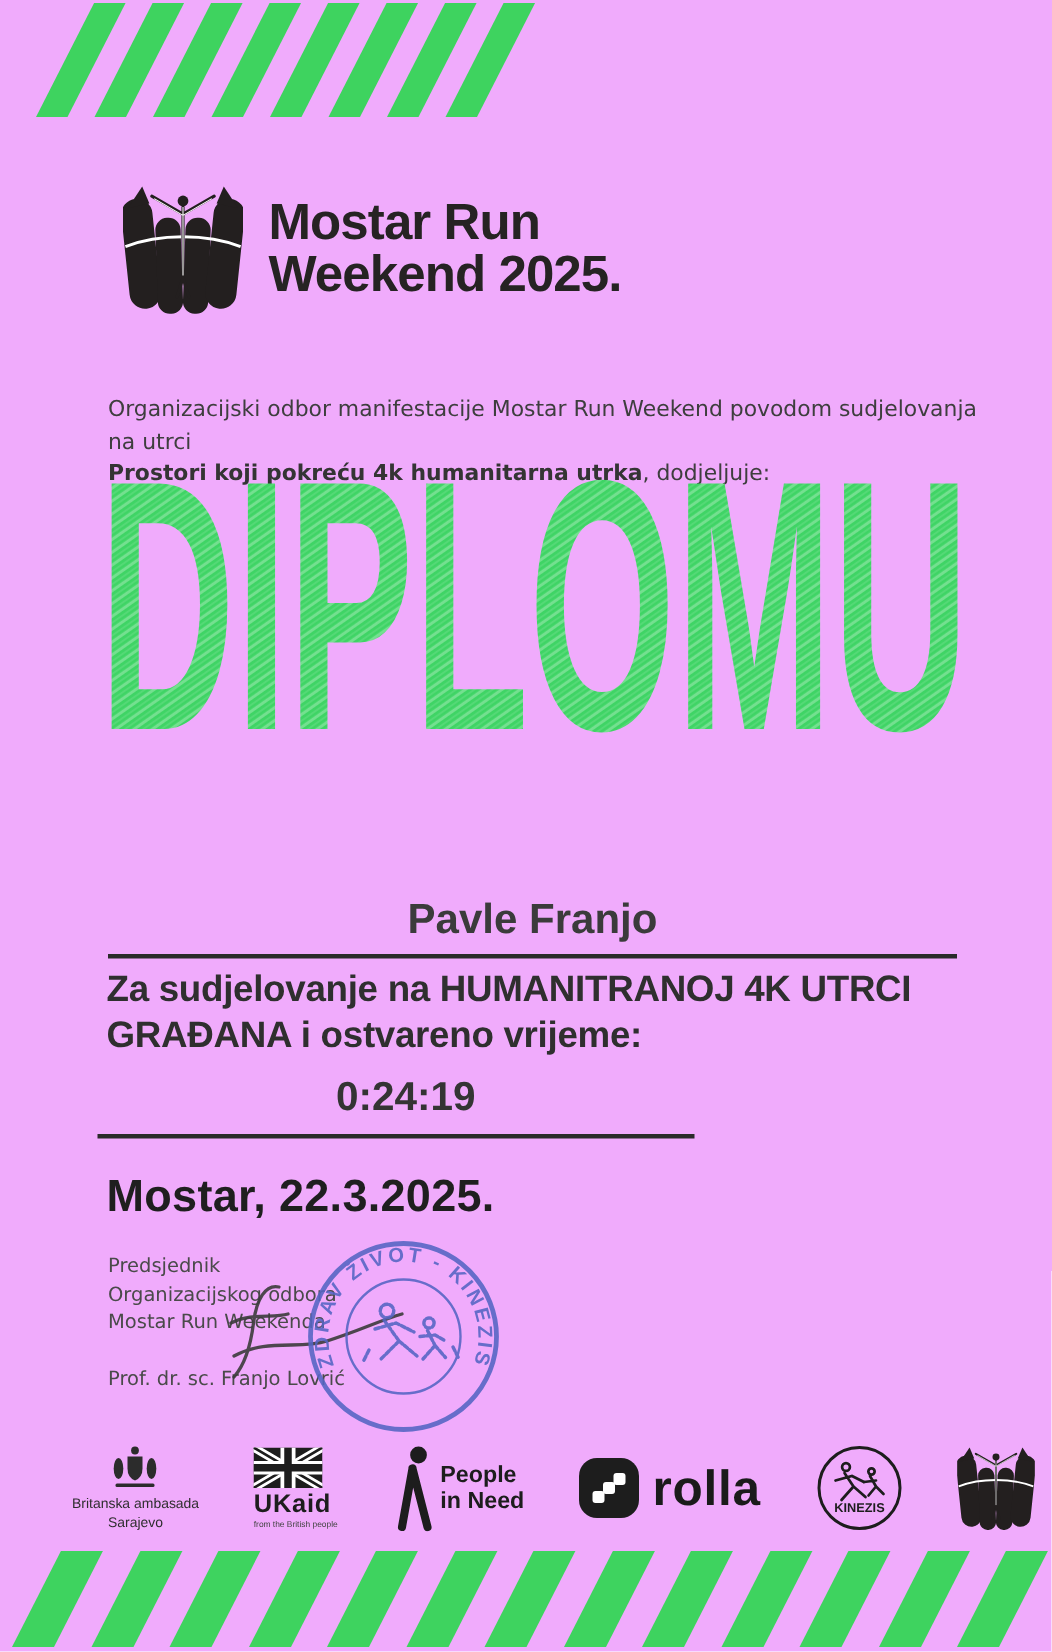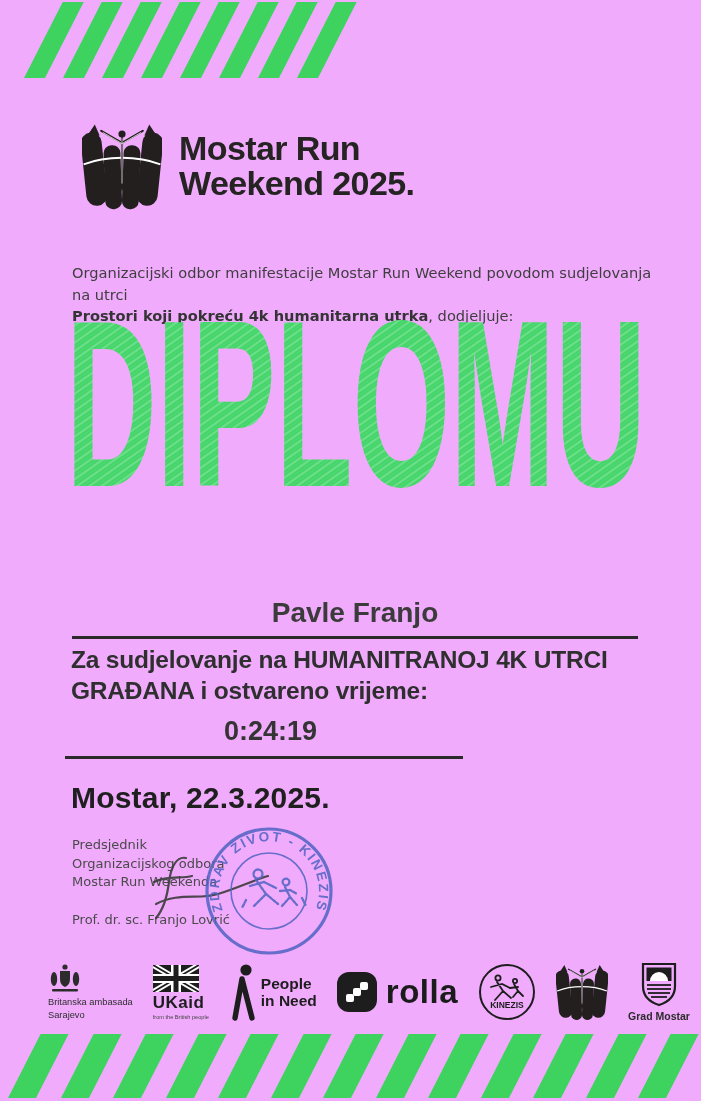--- a/index.html
+++ b/index.html
@@ -46,21 +46,21 @@
   .stamp-svg{position:absolute;left:202px;top:824px;width:134px;height:134px;opacity:0.88;}
 
   
   .sponsors{position:absolute;left:48px;top:954px;width:642px;height:76px;display:flex;
             align-items:center;justify-content:space-between;color:#1d1d1d;}
   .sp{display:flex;align-items:center;}
   .sp-col{display:flex;flex-direction:column;align-items:flex-start;}
   .sp-mostar{gap:4px;align-items:flex-end;}
   .sp-mostar .lbl{font-size:13px;font-weight:bold;letter-spacing:1.5px;}
   .sp-mostar .sub{font-size:7.3px;color:#3a3a3a;margin-top:1px;}
-  .sp-embassy{flex-direction:column;align-items:flex-start;gap:2px;}
+  .sp-embassy{flex-direction:column;align-items:center;gap:2px;}
   .sp-embassy .txt{font-size:9.3px;line-height:11px;color:#2e2e2e;}
   .sp-ukaid{flex-direction:column;align-items:flex-start;gap:1px;}
   .sp-ukaid .lbl{font-size:17px;font-weight:bold;letter-spacing:0.5px;}
   .sp-ukaid .sub{font-size:5.6px;color:#444;}
   .sp-pin{gap:6px;}
   .sp-pin .lbl{font-size:15.5px;font-weight:bold;line-height:17px;}
   .sp-rolla{gap:9px;}
   .sp-rolla .lbl{font-size:33px;font-weight:bold;letter-spacing:0.5px;color:#1b1b1b;}
   .sp-grad{flex-direction:column;align-items:center;gap:3px;}
   .sp-grad .lbl{font-size:10.5px;font-weight:bold;color:#2b2b2b;}
@@ -236,34 +236,20 @@
         <text x="29" y="45" text-anchor="middle" font-family="Liberation Sans, sans-serif" font-size="8.5" font-weight="bold" fill="#1d1d1d">KINEZIS</text>
       </svg>
     </div>
 
     <div class="sp">
       <svg width="52" height="58" viewBox="0 0 100 112">
         <use href="#mrw-emblem"></use>
       </svg>
     </div>
 
-    <div class="sp sp-grad">
-      <svg width="36" height="45" viewBox="0 0 36 45">
-        <path d="M2,2 h32 v22 q0,14 -16,19 q-16,-5 -16,-19 Z" stroke="#1d1d1d" stroke-width="2.2" fill="none"></path>
-        <rect x="5.5" y="5.5" width="25" height="13.5" fill="#1d1d1d"></rect>
-        <path d="M9,19 a9,9 0 0 1 18,0 Z" fill="#ffffff"></path>
-        <g stroke="#1d1d1d" stroke-width="1.8">
-          <line x1="6" y1="23" x2="30" y2="23"></line>
-          <line x1="6" y1="27" x2="30" y2="27"></line>
-          <line x1="7" y1="31" x2="29" y2="31"></line>
-          <line x1="10" y1="35" x2="26" y2="35"></line>
-        </g>
-      </svg>
-      <span class="lbl">Grad Mostar</span>
-    </div>
 
   </div>
 
   <div class="stripes stripes-bottom">
     <div class="stripe"></div>
     <div class="stripe"></div>
     <div class="stripe"></div>
     <div class="stripe"></div>
     <div class="stripe"></div>
     <div class="stripe"></div>

